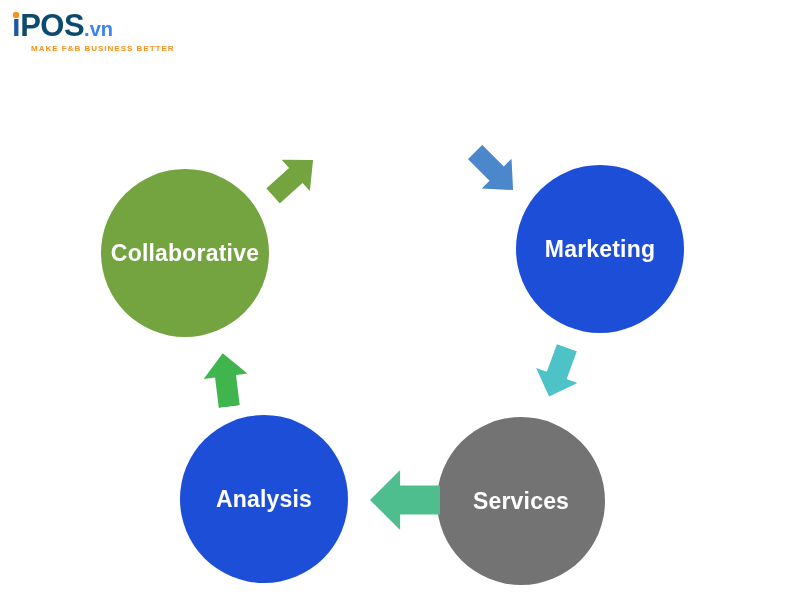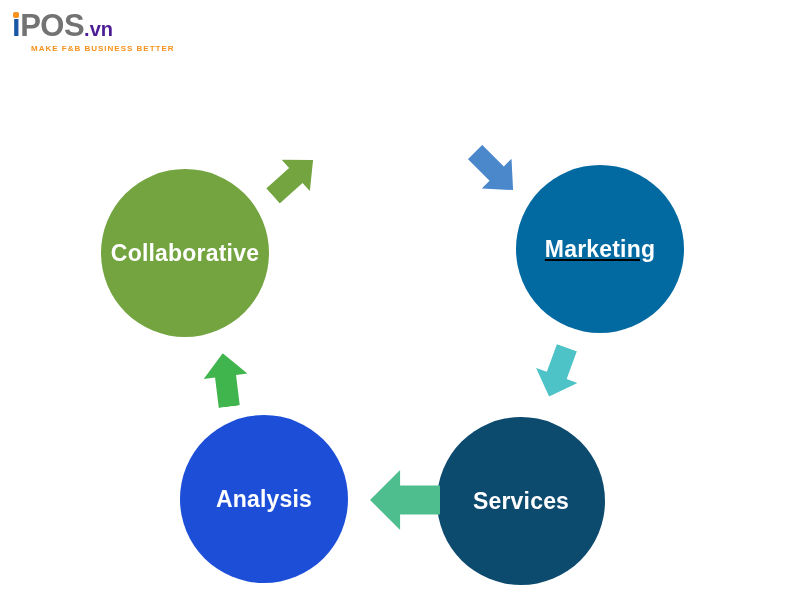--- a/index.html
+++ b/index.html
@@ -106,32 +106,32 @@
   .arrow-collaborative-sales    { left: 266px; top: 157px; width: 54px; height: 42px; transform: rotate(-42deg); }
 </style>
 </head>
 <body>
 
 <div id="canvas">
 
   <div class="logo">
     <div class="logo-row">
       <span class="logo-i" style="color: rgb(26, 87, 165);">i</span>
-      <span class="logo-pos" style="color: #737373;">POS</span>
-      <span class="logo-domain" style="color: #4c1d95;">.vn</span>
+      <span class="logo-pos" style="color: #0c4a6e;">POS</span>
+      <span class="logo-domain" style="color: #3b82f6;">.vn</span>
     </div>
     <div class="logo-tagline" style="color: rgb(246, 146, 30); margin-left: 19px;">MAKE F&amp;B BUSINESS BETTER</div>
   </div>
 
 
-  <div class="node node-marketing" style="background-color: #0369a1; text-decoration: underline;">
+  <div class="node node-marketing" style="background-color: #1d4ed8;">
     <span class="node-label">Marketing</span>
   </div>
 
-  <div class="node node-services" style="background-color: #0c4a6e;">
+  <div class="node node-services" style="background-color: #737373;">
     <span class="node-label">Services</span>
   </div>
 
   <div class="node node-analysis" style="background-color: #1d4ed8;">
     <span class="node-label">Analysis</span>
   </div>
 
   <div class="node node-collaborative" style="background-color: rgb(115, 164, 64);">
     <span class="node-label">Collaborative</span>
   </div>

